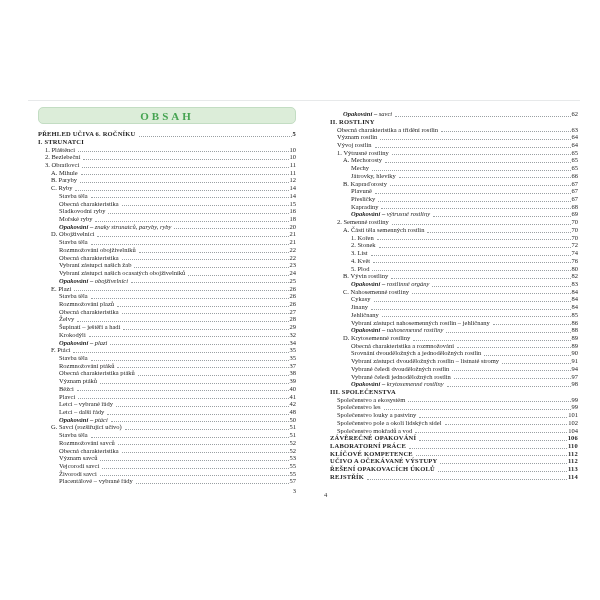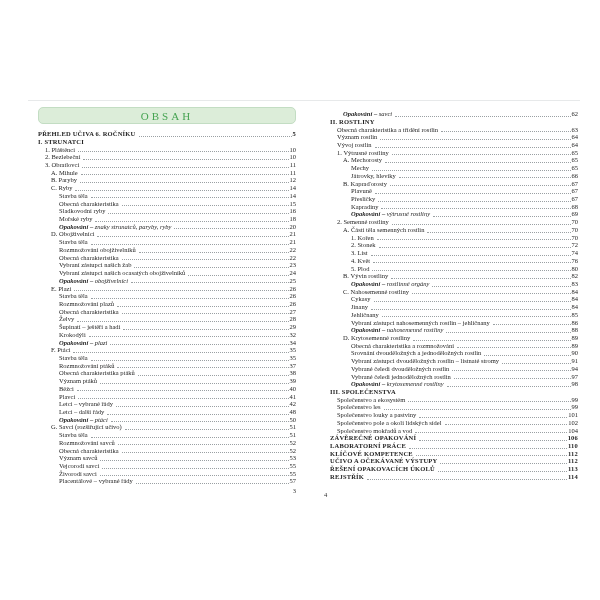--- a/index.html
+++ b/index.html
@@ -14,21 +14,21 @@
   }
   .page{position:absolute;top:107px;}
   .page-left{left:38px;width:258px;}
   .page-right{left:330px;width:248px;padding-top:3px;}
   .title-box{
     height:15px;border:1px solid #c3ddc3;border-radius:5px;background:#dcedd9;
     display:flex;align-items:center;justify-content:center;
     margin-bottom:6px;
   }
   .title-box .title-text{
-    font-size:11px;font-weight:normal;letter-spacing:3px;color:#46a452;
+    font-size:11px;font-weight:bold;letter-spacing:3px;color:#46a452;
   }
   .toc{width:100%;}
   .row{display:flex;align-items:flex-end;height:7.72px;overflow:hidden;font-size:6.5px;line-height:7.6px;}
   .lab{white-space:nowrap;}
   .l0{padding-left:0;}
   .l1{padding-left:7px;}
   .l2{padding-left:13px;}
   .l3{padding-left:21px;}
   .head{font-weight:bold;letter-spacing:0.2px;}
   .review .lab{font-style:italic;}

